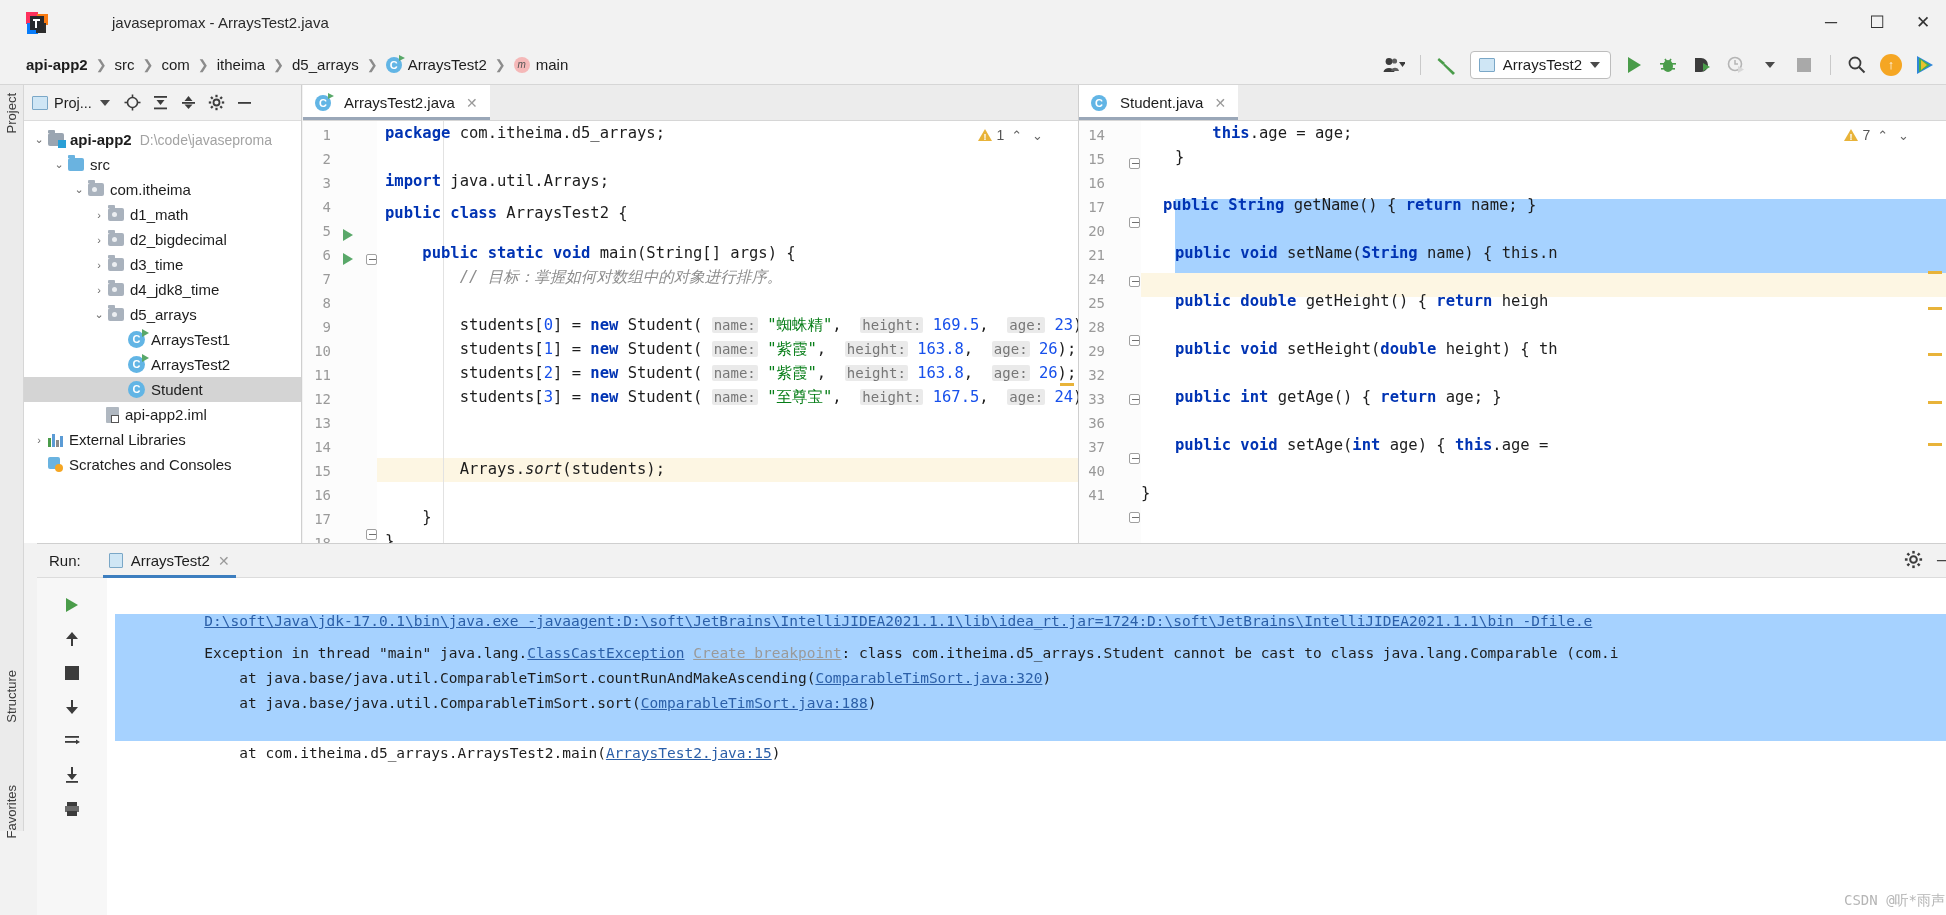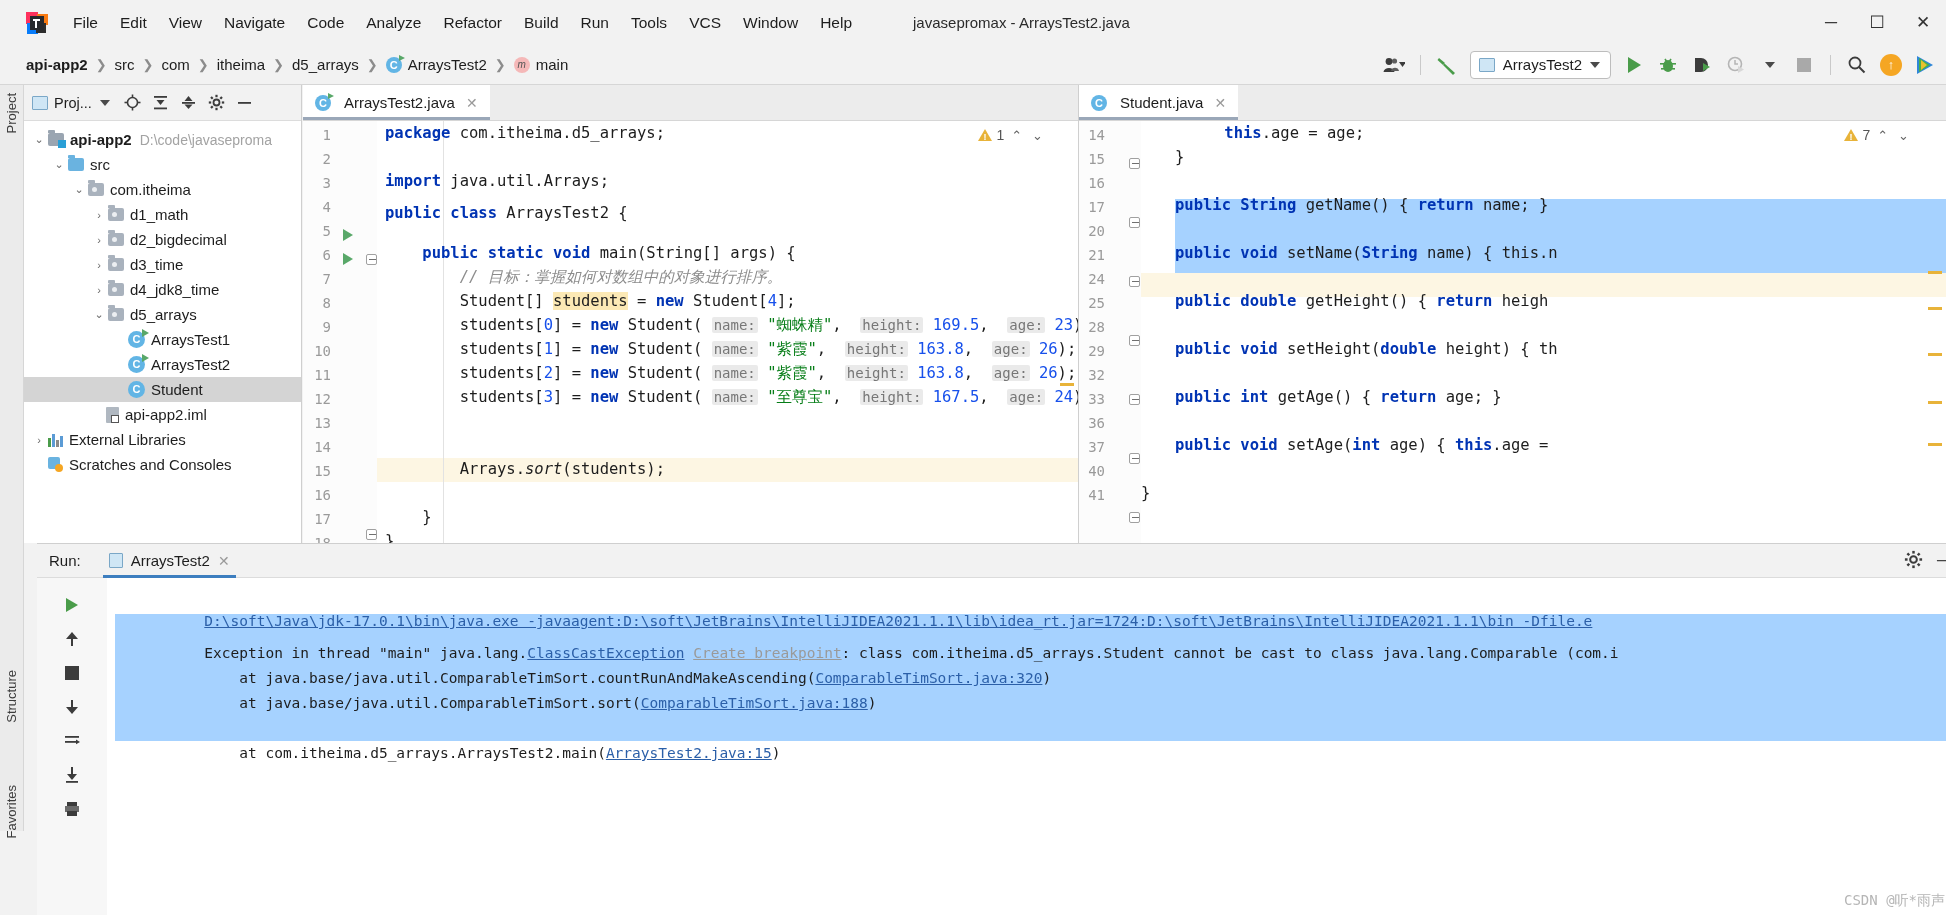--- a/index.html
+++ b/index.html
@@ -268,35 +268,20 @@
 
 <div id="app">
 
   <div class="titlebar">
     <div class="ij-logo">
       <div class="sq1"></div>
         <div class="sq2"></div>
         <div class="sq3"></div>
         <div class="sq4"></div>
       <div class="inner"></div>
-    </div>
-    <div class="menu">
-      <div class="menu-item">File</div>
-      <div class="menu-item">Edit</div>
-      <div class="menu-item">View</div>
-      <div class="menu-item">Navigate</div>
-      <div class="menu-item">Code</div>
-      <div class="menu-item">Analyze</div>
-      <div class="menu-item">Refactor</div>
-      <div class="menu-item">Build</div>
-      <div class="menu-item">Run</div>
-      <div class="menu-item">Tools</div>
-      <div class="menu-item">VCS</div>
-      <div class="menu-item">Window</div>
-      <div class="menu-item">Help</div>
     </div>
     <div class="win-title">javasepromax - ArraysTest2.java</div>
     <div class="win-ctrls">
       <div class="win-btn">─</div>
       <div class="win-btn">☐</div>
       <div class="win-btn close">✕</div>
     </div>
   </div>
 
   <div class="navbar">
@@ -574,21 +559,20 @@
           </div>
 
           <div class="vline" style="left:140px"></div>
 
           <div class="codearea">
             <div class="cline" style="top:0px"><span class="kw">package</span> <span class="pln">com.itheima.d5_arrays;</span></div>
             <div class="cline" style="top:48px"><span class="kw">import</span> <span class="pln">java.util.Arrays;</span></div>
             <div class="cline" style="top:80px"><span class="kw">public class</span> <span class="pln">ArraysTest2 {</span></div>
             <div class="cline" style="top:144px"><span class="cmt">        // 目标：掌握如何对数组中的对象进行排序。</span></div>
             <div class="cline" style="top:120px"><span class="pln">    </span><span class="kw">public static void</span> <span class="pln">main(</span><span class="pln">String[] args) {</span></div>
-            <div class="cline" style="top:168px"><span class="pln">        Student[] </span><span class="varhl">students</span><span class="pln"> = </span><span class="kw">new</span><span class="pln"> Student[</span><span class="num">4</span><span class="pln">];</span></div>
             <div class="cline" style="top:192px"><span class="pln">        students[</span><span class="num">0</span><span class="pln">] = </span><span class="kw">new</span><span class="pln"> Student( </span><span class="hint">name:</span><span class="pln"> </span><span class="str">"蜘蛛精"</span><span class="pln">,  </span><span class="hint">height:</span><span class="pln"> </span><span class="num">169.5</span><span class="pln">,  </span><span class="hint">age:</span><span class="pln"> </span><span class="num">23</span><span class="pln">);</span></div>
             <div class="cline" style="top:216px"><span class="pln">        students[</span><span class="num">1</span><span class="pln">] = </span><span class="kw">new</span><span class="pln"> Student( </span><span class="hint">name:</span><span class="pln"> </span><span class="str">"紫霞"</span><span class="pln">,  </span><span class="hint">height:</span><span class="pln"> </span><span class="num">163.8</span><span class="pln">,  </span><span class="hint">age:</span><span class="pln"> </span><span class="num">26</span><span class="pln">);</span></div>
             <div class="cline" style="top:240px"><span class="pln">        students[</span><span class="num">2</span><span class="pln">] = </span><span class="kw">new</span><span class="pln"> Student( </span><span class="hint">name:</span><span class="pln"> </span><span class="str">"紫霞"</span><span class="pln">,  </span><span class="hint">height:</span><span class="pln"> </span><span class="num">163.8</span><span class="pln">,  </span><span class="hint">age:</span><span class="pln"> </span><span class="num">26</span><span class="pln">);</span></div>
             <div class="cline" style="top:264px"><span class="pln">        students[</span><span class="num">3</span><span class="pln">] = </span><span class="kw">new</span><span class="pln"> Student( </span><span class="hint">name:</span><span class="pln"> </span><span class="str">"至尊宝"</span><span class="pln">,  </span><span class="hint">height:</span><span class="pln"> </span><span class="num">167.5</span><span class="pln">,  </span><span class="hint">age:</span><span class="pln"> </span><span class="num">24</span><span class="pln">);</span></div>
             <div class="cline" style="top:336px"><span class="pln">        Arrays.</span><span class="pln" style="font-style:italic">sort</span><span class="pln">(students);</span></div>
             <div class="cline" style="top:384px"><span class="pln">    }</span></div>
             <div class="cline" style="top:408px"><span class="pln">}</span></div>
           </div>
 
           <div class="warnbox" style="right:32px; top:6px">
@@ -635,23 +619,23 @@
             <div class="gmark gfold" style="top:37px;left:50px"></div>
             <div class="gmark gfold" style="top:85px;left:50px"></div>
             <div class="gmark gfold" style="top:133px;left:50px"></div>
             <div class="gmark gfold" style="top:181px;left:50px"></div>
             <div class="gmark gfold" style="top:229px;left:50px"></div>
             <div class="gmark gfold" style="top:277px;left:50px"></div>
             <div class="gmark gfold" style="top:325px;left:50px"></div>
           </div>
 
           <div class="codearea r">
-            <div class="cline" style="top:0px;left:46px"><span class="pln">    </span><span class="kw">this</span><span class="pln">.age = age;</span></div>
+            <div class="cline" style="top:0px;left:34px"><span class="pln">    </span><span class="kw">this</span><span class="pln">.age = age;</span></div>
             <div class="cline" style="top:24px;left:34px"><span class="pln">}</span></div>
-            <div class="cline" style="top:72px;left:34px"><span class="kw">public</span> <span class="kw">String</span> <span class="pln">getName() { </span><span class="kw">return</span><span class="pln"> name; }</span></div>
+            <div class="cline" style="top:72px;left:22px"><span class="kw">public</span> <span class="kw">String</span> <span class="pln">getName() { </span><span class="kw">return</span><span class="pln"> name; }</span></div>
             <div class="cline" style="top:120px;left:34px"><span class="kw">public</span> <span class="kw">void</span> <span class="pln">setName(</span><span class="kw">String</span><span class="pln"> name) { this.n</span></div>
             <div class="cline" style="top:168px;left:34px"><span class="kw">public</span> <span class="kw">double</span> <span class="pln">getHeight() { </span><span class="kw">return</span><span class="pln"> heigh</span></div>
             <div class="cline" style="top:216px;left:34px"><span class="kw">public</span> <span class="kw">void</span> <span class="pln">setHeight(</span><span class="kw">double</span><span class="pln"> height) { th</span></div>
             <div class="cline" style="top:264px;left:34px"><span class="kw">public</span> <span class="kw">int</span> <span class="pln">getAge() { </span><span class="kw">return</span><span class="pln"> age; }</span></div>
             <div class="cline" style="top:312px;left:34px"><span class="kw">public</span> <span class="kw">void</span> <span class="pln">setAge(</span><span class="kw">int</span><span class="pln"> age) { </span><span class="kw">this</span><span class="pln">.age =</span></div>
             <div class="cline" style="top:360px;left:0px"><span class="pln">}</span></div>
           </div>
 
           <div class="warnbox" style="right:34px; top:6px">
             <span class="wtri"></span>

